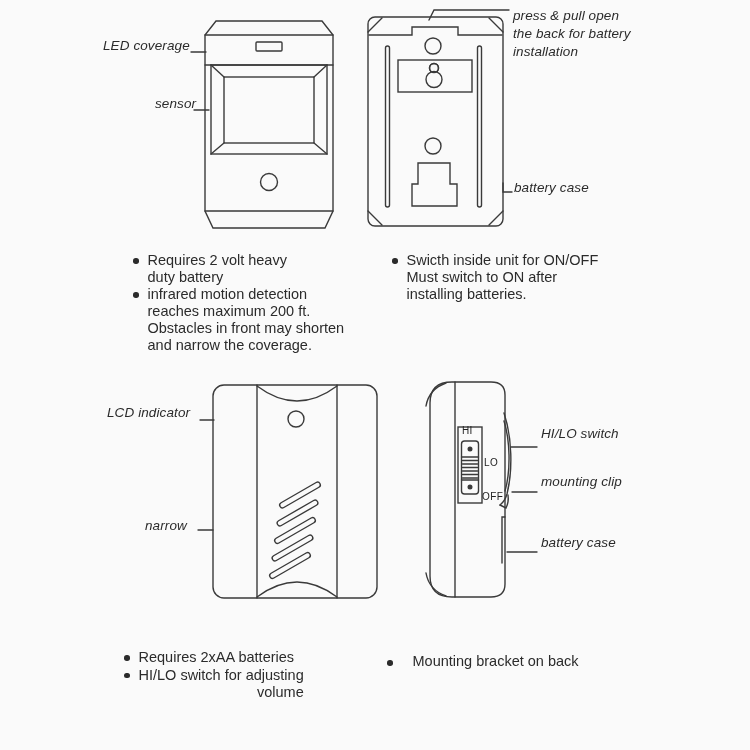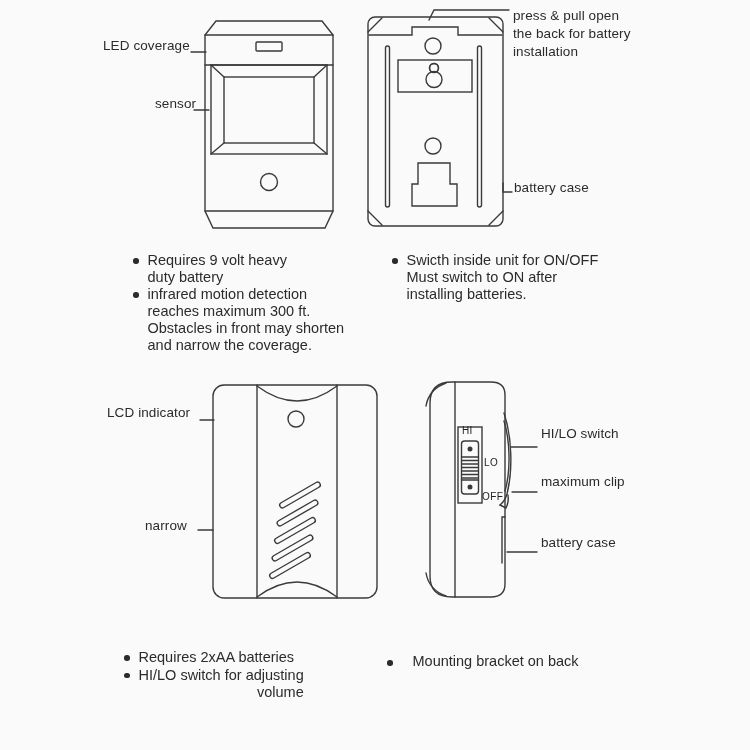--- a/index.html
+++ b/index.html
@@ -4,21 +4,21 @@
 <style>
   html,body{margin:0;padding:0;background:#e8e8e8;}
   .page{
     position:relative;width:750px;height:750px;background:#fafafa;
     font-family:"Liberation Sans","DejaVu Sans",sans-serif;color:#2b2b2b;
     overflow:hidden;
   }
   svg.art{position:absolute;left:0;top:0;}
   .label{
     position:absolute;font-size:13.5px;line-height:18px;
-    white-space:pre-line;letter-spacing:.1px;
+    white-space:pre-line;letter-spacing:.1px;font-style:italic;
   }
   .sw-label{position:absolute;font-size:10px;letter-spacing:.4px;color:#222;}
   .notes{position:absolute;}
   .note{display:flex;gap:9px;align-items:flex-start;}
   .dot{flex:none;width:5.5px;height:5.5px;border-radius:50%;background:#2b2b2b;margin-top:6px;}
   .txt{white-space:pre-line;font-size:14.5px;line-height:17px;}
   .notes-loose .txt{line-height:17.6px;text-align:right;}
   .notes-tight .txt{line-height:14.6px;}
   .notes-tight .note{margin-bottom:12px;gap:20px;}
 </style>
@@ -128,38 +128,38 @@
 installation</div>
 
   <div class="label" style="left:514px;top:179px">battery case</div>
 
   <div class="label" style="left:107px;top:404px">LCD indicator</div>
 
   <div class="label" style="left:145px;top:517px">narrow</div>
 
   <div class="label" style="left:541px;top:425px">HI/LO switch</div>
 
-  <div class="label" style="left:541px;top:473px">maximum clip</div>
+  <div class="label" style="left:541px;top:473px">mounting clip</div>
 
   <div class="label" style="left:541px;top:534px">battery case</div>
 
   <div class="sw-label" style="left:462px;top:425px">HI</div>
   <div class="sw-label" style="left:484px;top:457px">LO</div>
   <div class="sw-label" style="left:482px;top:491px">OFF</div>
 
   <div class="notes" style="left:133px;top:252px;width:260px">
     <div class="note">
       <span class="dot"></span>
-      <span class="txt">Requires 9 volt heavy
+      <span class="txt">Requires 2 volt heavy
 duty battery</span>
     </div>
     <div class="note">
       <span class="dot"></span>
       <span class="txt">infrared motion detection
-reaches maximum 300 ft.
+reaches maximum 200 ft.
 Obstacles in front may shorten
 and narrow the coverage.</span>
     </div>
   </div>
 
   <div class="notes" style="left:392px;top:252px;width:260px">
     <div class="note">
       <span class="dot"></span>
       <span class="txt">Swicth inside unit for ON/OFF
 Must switch to ON after

